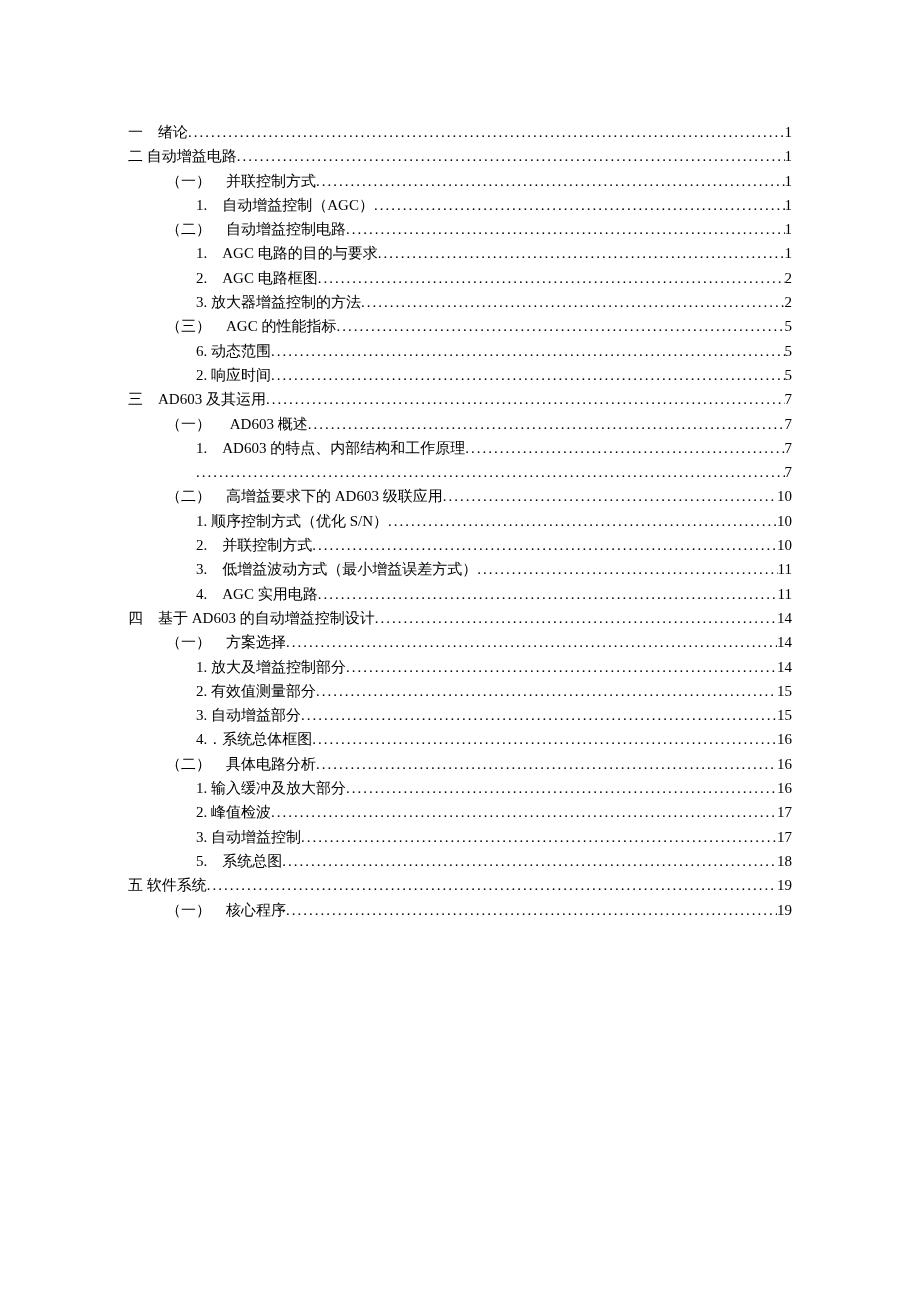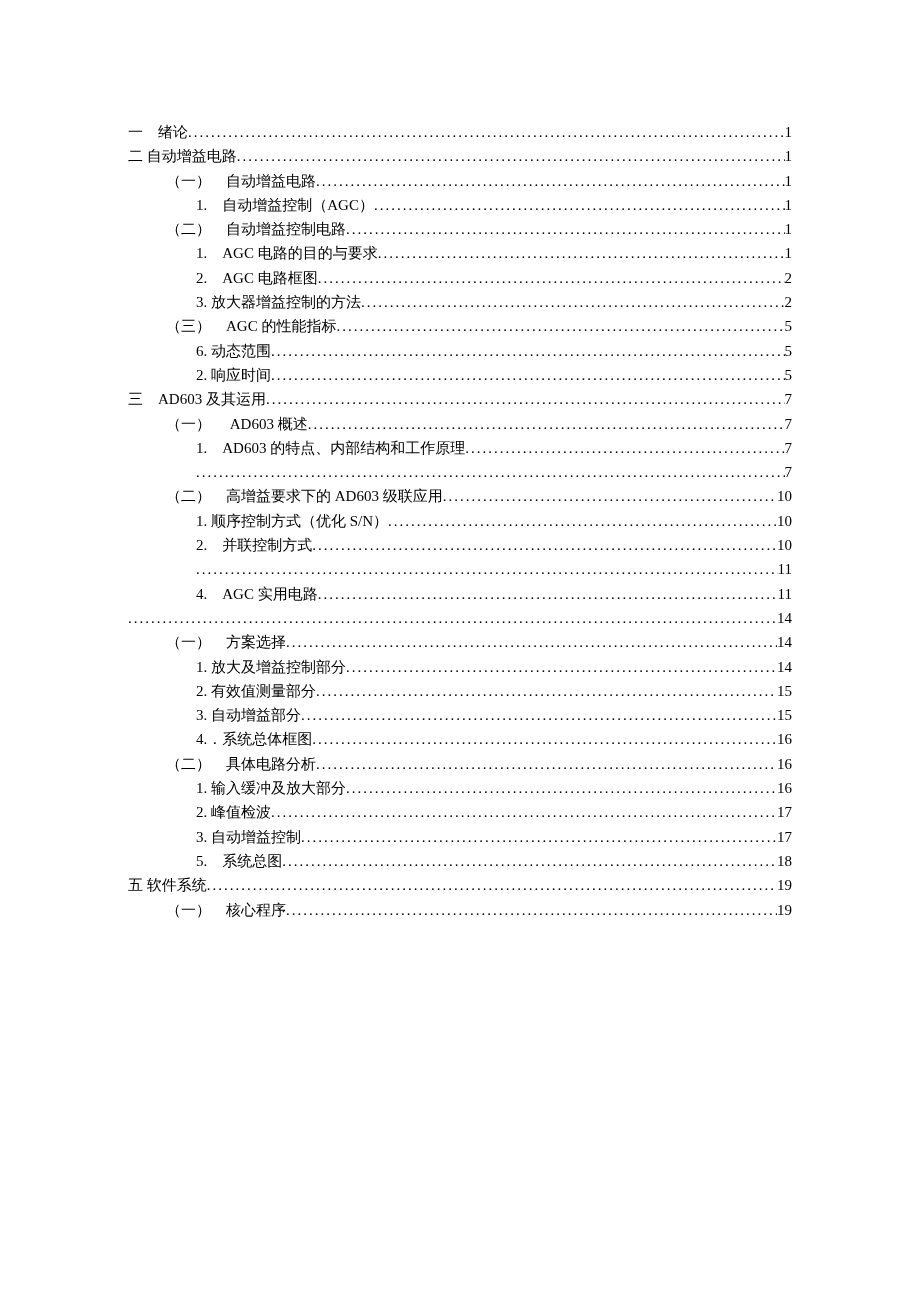--- a/index.html
+++ b/index.html
@@ -61,21 +61,21 @@
         <span class="toc-label">一　绪论</span>
         <span class="toc-dots"></span>
         <span class="toc-page">1</span>
       </div>
       <div class="toc-row lvl1">
         <span class="toc-label">二  自动增益电路</span>
         <span class="toc-dots"></span>
         <span class="toc-page">1</span>
       </div>
       <div class="toc-row lvl2">
-        <span class="toc-label">（一）　自动增益电路</span>
+        <span class="toc-label">（一）　并联控制方式</span>
         <span class="toc-dots"></span>
         <span class="toc-page">1</span>
       </div>
       <div class="toc-row lvl3">
         <span class="toc-label">1.　自动增益控制（AGC）</span>
         <span class="toc-dots"></span>
         <span class="toc-page">1</span>
       </div>
       <div class="toc-row lvl2">
         <span class="toc-label">（二）　自动增益控制电路</span>
@@ -140,29 +140,31 @@
         <span class="toc-label">1. 顺序控制方式（优化 S/N）</span>
         <span class="toc-dots"></span>
         <span class="toc-page">10</span>
       </div>
       <div class="toc-row lvl3">
         <span class="toc-label">2.　并联控制方式</span>
         <span class="toc-dots"></span>
         <span class="toc-page">10</span>
       </div>
       <div class="toc-row lvl3">
+        <span class="toc-label">3.　低增益波动方式（最小增益误差方式）</span>
         <span class="toc-dots"></span>
         <span class="toc-page">11</span>
       </div>
       <div class="toc-row lvl3">
         <span class="toc-label">4.　AGC 实用电路</span>
         <span class="toc-dots"></span>
         <span class="toc-page">11</span>
       </div>
       <div class="toc-row lvl1">
+        <span class="toc-label">四　基于 AD603 的自动增益控制设计</span>
         <span class="toc-dots"></span>
         <span class="toc-page">14</span>
       </div>
       <div class="toc-row lvl2">
         <span class="toc-label">（一）　方案选择</span>
         <span class="toc-dots"></span>
         <span class="toc-page">14</span>
       </div>
       <div class="toc-row lvl3">
         <span class="toc-label">1. 放大及增益控制部分</span>

